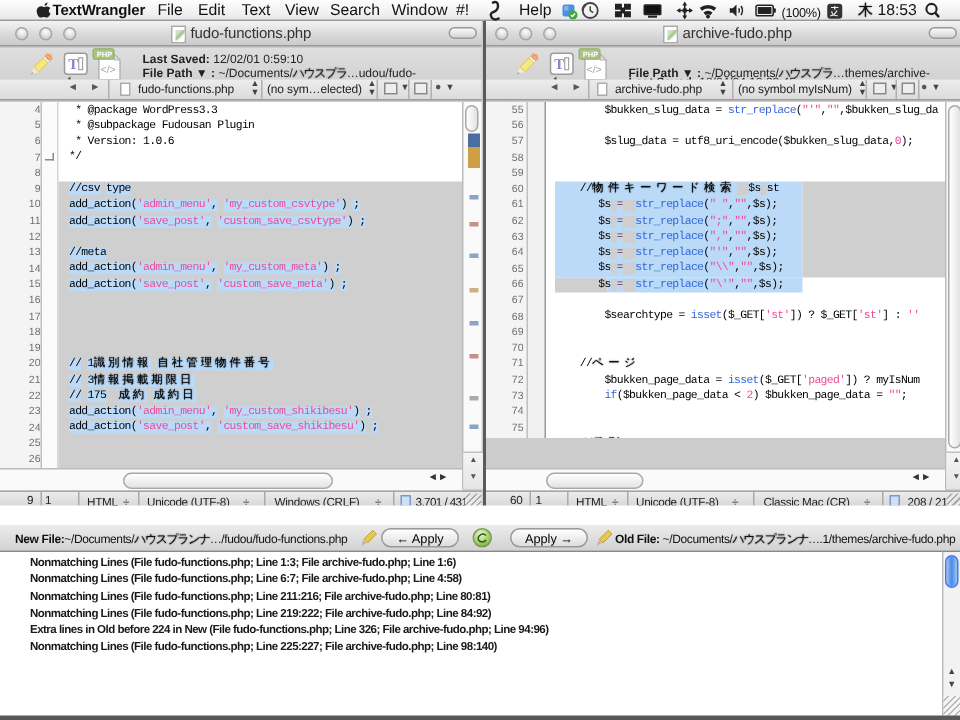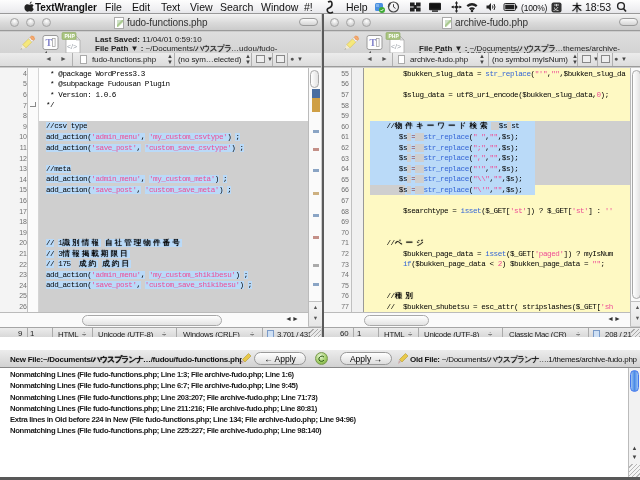--- a/index.html
+++ b/index.html
@@ -21,21 +21,21 @@
 .vthumb{position:absolute;background:linear-gradient(90deg,#fff,#e3e3e3);border:1px solid #a8a8a8;border-radius:5px;width:9px;left:1px}
 .gut{position:absolute;background:#f4f4f4;border-right:1px solid #c0c0c0}
 .gutnum{position:absolute;right:4px;font-size:7px;color:#707070;font-family:"Liberation Sans",sans-serif}
 
 .code{position:absolute;font-family:"Liberation Mono",monospace;font-size:7.6px;letter-spacing:-0.44px;line-height:10.6px;white-space:pre;color:#000}
 .code div{height:10.6px}
 .s{color:#ee4d96}.b{color:#3566d6}
 .hl{background:#badaf8}
 .cj{letter-spacing:2px;text-shadow:0 0 1px currentColor}.cj3{letter-spacing:3px;text-shadow:0 0 1px currentColor}.ts{text-shadow:0 0 1px currentColor}
 
-.row{height:11.3px;line-height:11.3px;font-size:7.7px;letter-spacing:-0.35px;white-space:nowrap;padding-left:10px;color:#1a1a1a;font-weight:bold}
+.row{height:11.3px;line-height:11.3px;font-size:7.7px;letter-spacing:-0.35px;white-space:nowrap;padding-left:20px;color:#1a1a1a;font-weight:bold}
 </style></head>
 <body>
 
 <div id="menubar">
   <div class="mi" style="left:35px;font-weight:bold;font-size:10px;top:1.5px;letter-spacing:-0.1px">TextWrangler</div>
   <div class="mi" style="left:105px">File</div>
   <div class="mi" style="left:132px">Edit</div>
   <div class="mi" style="left:161px">Text</div>
   <div class="mi" style="left:190px">View</div>
   <div class="mi" style="left:220px">Search</div>
@@ -121,21 +121,21 @@
   <rect x="52.5" y="6.5" width="2.6" height="8" fill="none" stroke="#999" stroke-width=".7"></rect>
   <path d="M56 20.5l2-1.5v3z" fill="#555" transform="translate(-11,0)"></path>
   <g>
    <path d="M66 4h10l4 4v13h-14z" fill="#fff" stroke="#aaa" stroke-width=".8"></path>
    <path d="M76 4l4 4h-4z" fill="#ddd" stroke="#aaa" stroke-width=".6"></path>
    <rect x="62" y="0.5" width="14" height="7" rx="1" fill="#a9c480" stroke="#8aa860" stroke-width=".6"></rect>
    <text x="64.5" y="6" font-family="Liberation Sans" font-size="5" font-weight="bold" fill="#fff">PHP</text>
    <text x="67" y="16.5" font-family="Liberation Sans" font-size="7" fill="#9aa0a8">&lt;/&gt;</text>
   </g>
     </svg>
-  <div class="abs" style="left:95px;top:21px;font-size:8px;font-weight:bold;color:#222">Last Saved: <span style="font-weight:normal">11/04/01 0:59:10</span></div>
+  <div class="abs" style="left:95px;top:21px;font-size:8px;font-weight:bold;color:#222">Last Saved: <span style="font-weight:normal">12/02/01 0:59:10</span></div>
   <div class="abs" style="left:95px;top:29px;font-size:8px;font-weight:bold;color:#222">File Path ▼ : <span style="font-weight:normal">~/Documents/<span class="ts" style="letter-spacing:-1px">ハウスプラ</span>…udou/fudo-functions.php</span></div>
   <div class="navbar" style="left:0;top:39px;width:321px">
     <span class="abs" style="left:45px;top:2px;color:#555;font-size:7px">◄</span>
       <span class="abs" style="left:60px;top:2px;color:#555;font-size:7px">►</span>
     <span class="abs" style="left:80px;top:2px;width:7px;height:9px;background:#fff;border:1px solid #aaa"></span>
     <span class="abs" style="left:92px;top:2px">fudo-functions.php</span>
       <span class="abs" style="left:167px;top:0px;font-size:6px;color:#444">▲<br>▼</span>
     <span class="abs" style="left:178px;top:2px">(no sym…elected)</span>
       <span class="abs" style="left:245px;top:0px;font-size:6px;color:#444">▲<br>▼</span>
     <span class="abs" style="left:256px;top:2px;width:9px;height:8px;border:1px solid #888;background:#eee"></span>
@@ -268,21 +268,21 @@
       <span class="abs" style="left:269px;top:3px;font-size:6px;color:#444">▼</span>
     <span class="abs" style="left:277px;top:2px;width:9px;height:8px;border:1px solid #888;background:#eee"></span>
     <span class="abs" style="left:290px;top:2px;color:#555;font-size:7px">●</span>
       <span class="abs" style="left:297px;top:3px;font-size:6px;color:#444">▼</span>
     <span class="abs" style="left:68px;top:0;width:1px;height:14px;background:#b0b0b0"></span>
     <span class="abs" style="left:164px;top:0;width:1px;height:14px;background:#b0b0b0"></span>
     <span class="abs" style="left:253px;top:0;width:1px;height:14px;background:#b0b0b0"></span>
     <span class="abs" style="left:273px;top:0;width:1px;height:14px;background:#b0b0b0"></span>
     <span class="abs" style="left:288px;top:0;width:1px;height:14px;background:#b0b0b0"></span>
   </div>
-  <div class="abs" style="left:0;top:54px;width:306px;height:300px;background:#fef9c3;overflow:hidden">
+  <div class="abs" style="left:0;top:54px;width:306px;height:224px;background:#ffffff;overflow:hidden">
     <div class="gut" style="left:0;top:0;width:28px;height:258px"></div>
     <div class="abs" style="left:28px;top:0;width:12px;height:258px;background:#f0f0f0;border-right:1px solid #999"></div>
     <div id="rband">
         <div class="abs" style="left:46px;top:53.00px;width:165px;height:63.6px;background:#badaf8"></div>
         <div class="abs" style="left:211px;top:53.00px;width:95px;height:63.6px;background:#cfcfcf"></div>
         <div class="abs" style="left:46px;top:116.60px;width:35px;height:10.6px;background:#cfcfcf"></div>
         <div class="abs" style="left:81px;top:116.60px;width:130px;height:10.6px;background:#badaf8"></div>
       </div>
     <div id="rgut">
         <div class="gutnum" style="top:1.70px;right:281px">55</div>
@@ -334,43 +334,43 @@
       <span class="abs" style="left:252px;top:1.5px">÷</span>
     <span class="abs" style="left:264px;top:0;width:1px;height:11px;background:#aaa"></span>
     <span class="abs" style="left:269px;top:2px;width:7px;height:8px;background:#cfe0f4;border:1px solid #7a9ac8"></span>
     <span class="abs" style="left:281px;top:1.5px">208 / 21 / 7</span>
     <span class="abs" style="left:307px;top:1px;width:11px;height:10px;background:repeating-linear-gradient(135deg,#e8e8e8 0 2px,#aaa 2px 3px)"></span>
   </div>
 </div>
 
 <div id="dwin" class="abs" style="left:0;top:337px;width:640px;height:143px;background:#fff">
   <div class="abs" style="left:0;top:13px;width:640px;height:18px;background:linear-gradient(#ececec,#d2d2d2);border-bottom:1px solid #888"></div>
-  <div class="abs" style="left:10px;top:17px;font-size:8px;letter-spacing:-0.25px;font-weight:bold;color:#111;white-space:nowrap;width:232px;overflow:hidden">New File:<span style="font-weight:bold">~/Documents/<span class="ts" style="letter-spacing:-1px">ハウスプランナ</span>…/fudou/fudo-functions.php</span></div>
+  <div class="abs" style="left:10px;top:17px;font-size:8px;letter-spacing:-0.25px;font-weight:bold;color:#111;white-space:nowrap;width:232px;overflow:hidden">New File:<span style="font-weight:normal">~/Documents/<span class="ts" style="letter-spacing:-1px">ハウスプランナ</span>…/fudou/fudo-functions.php</span></div>
   <div class="abs" style="left:410px;top:17px;font-size:8px;letter-spacing:-0.25px;font-weight:bold;color:#111;white-space:nowrap;width:230px;overflow:hidden">Old File: <span style="font-weight:normal">~/Documents/<span class="ts" style="letter-spacing:-1px">ハウスプランナ</span>….1/themes/archive-fudo.php</span></div>
   <svg class="abs" style="left:240px;top:16px" width="14" height="12">
       <polygon points="1,11 2,7 4,9" fill="#caa"></polygon>
       <polygon points="2.5,6.5 8.5,0.5 11,3 5,9" fill="#e8c84a" stroke="#a89020" stroke-width="0.5"></polygon>
     </svg>
   <div class="abs" style="left:254px;top:15px;width:52px;height:13px;border:1px solid #999;border-radius:7px;background:linear-gradient(#fff,#ddd);font-size:8.5px;text-align:center;line-height:12px">← Apply</div>
   <div class="abs" style="left:340px;top:15px;width:52px;height:13px;border:1px solid #999;border-radius:7px;background:linear-gradient(#fff,#ddd);font-size:8.5px;text-align:center;line-height:12px">Apply →</div>
   <svg class="abs" style="left:397px;top:16px" width="14" height="12">
       <polygon points="1,11 2,7 4,9" fill="#caa"></polygon>
       <polygon points="2.5,6.5 8.5,0.5 11,3 5,9" fill="#e8c84a" stroke="#a89020" stroke-width="0.5"></polygon>
     </svg>
   <div class="abs" style="left:315px;top:15px;width:13px;height:13px;border-radius:50%;background:radial-gradient(circle at 40% 30%,#eaf6da,#9ccb60 60%,#6a9a35);border:1px solid #7a9a50"></div>
   <svg class="abs" style="left:315px;top:15px" width="13" height="13">
       <path d="M4 8a3 3 0 0 1 5-3M9 8a3 3 0 0 1-5 0" stroke="#2a5a10" stroke-width="1" fill="none"></path>
     </svg>
 
   <div id="dlist" class="abs" style="left:0;top:32px;width:628px;height:108px;background:#fff;overflow:hidden">
     <div class="row">Nonmatching Lines (File fudo-functions.php; Line 1:3; File archive-fudo.php; Line 1:6)</div>
-    <div class="row">Nonmatching Lines (File fudo-functions.php; Line 6:7; File archive-fudo.php; Line 9:45)</div>
-    <div class="row">Nonmatching Lines (File fudo-functions.php; Line 203:207; File archive-fudo.php; Line 71:73)</div>
+    <div class="row">Nonmatching Lines (File fudo-functions.php; Line 6:7; File archive-fudo.php; Line 4:58)</div>
     <div class="row">Nonmatching Lines (File fudo-functions.php; Line 211:216; File archive-fudo.php; Line 80:81)</div>
-    <div class="row">Extra lines in Old before 224 in New (File fudo-functions.php; Line 134; File archive-fudo.php; Line 94:96)</div>
+    <div class="row">Nonmatching Lines (File fudo-functions.php; Line 219:222; File archive-fudo.php; Line 84:92)</div>
+    <div class="row">Extra lines in Old before 224 in New (File fudo-functions.php; Line 326; File archive-fudo.php; Line 94:96)</div>
     <div class="row">Nonmatching Lines (File fudo-functions.php; Line 225:227; File archive-fudo.php; Line 98:140)</div>
   </div>
   <div class="abs" style="left:628px;top:31px;width:12px;height:109px;background:#f2f2f2;border-left:1px solid #bbb">
     <div class="abs" style="left:1px;top:2px;width:9px;height:22px;border-radius:5px;background:linear-gradient(90deg,#9fc4f0,#4b8be8 50%,#9fc4f0);border:1px solid #47e"></div>
     <div class="abs" style="left:2.5px;top:76px;font-size:6px;color:#444;line-height:9px">▲<br>▼</div>
     <div class="abs" style="left:0px;top:96px;width:12px;height:13px;background:repeating-linear-gradient(135deg,#f4f4f4 0 2px,#b8b8b8 2px 3px)"></div>
   </div>
   <div class="abs" style="left:0;top:140px;width:640px;height:3px;background:#585858"></div>
 </div>
 

